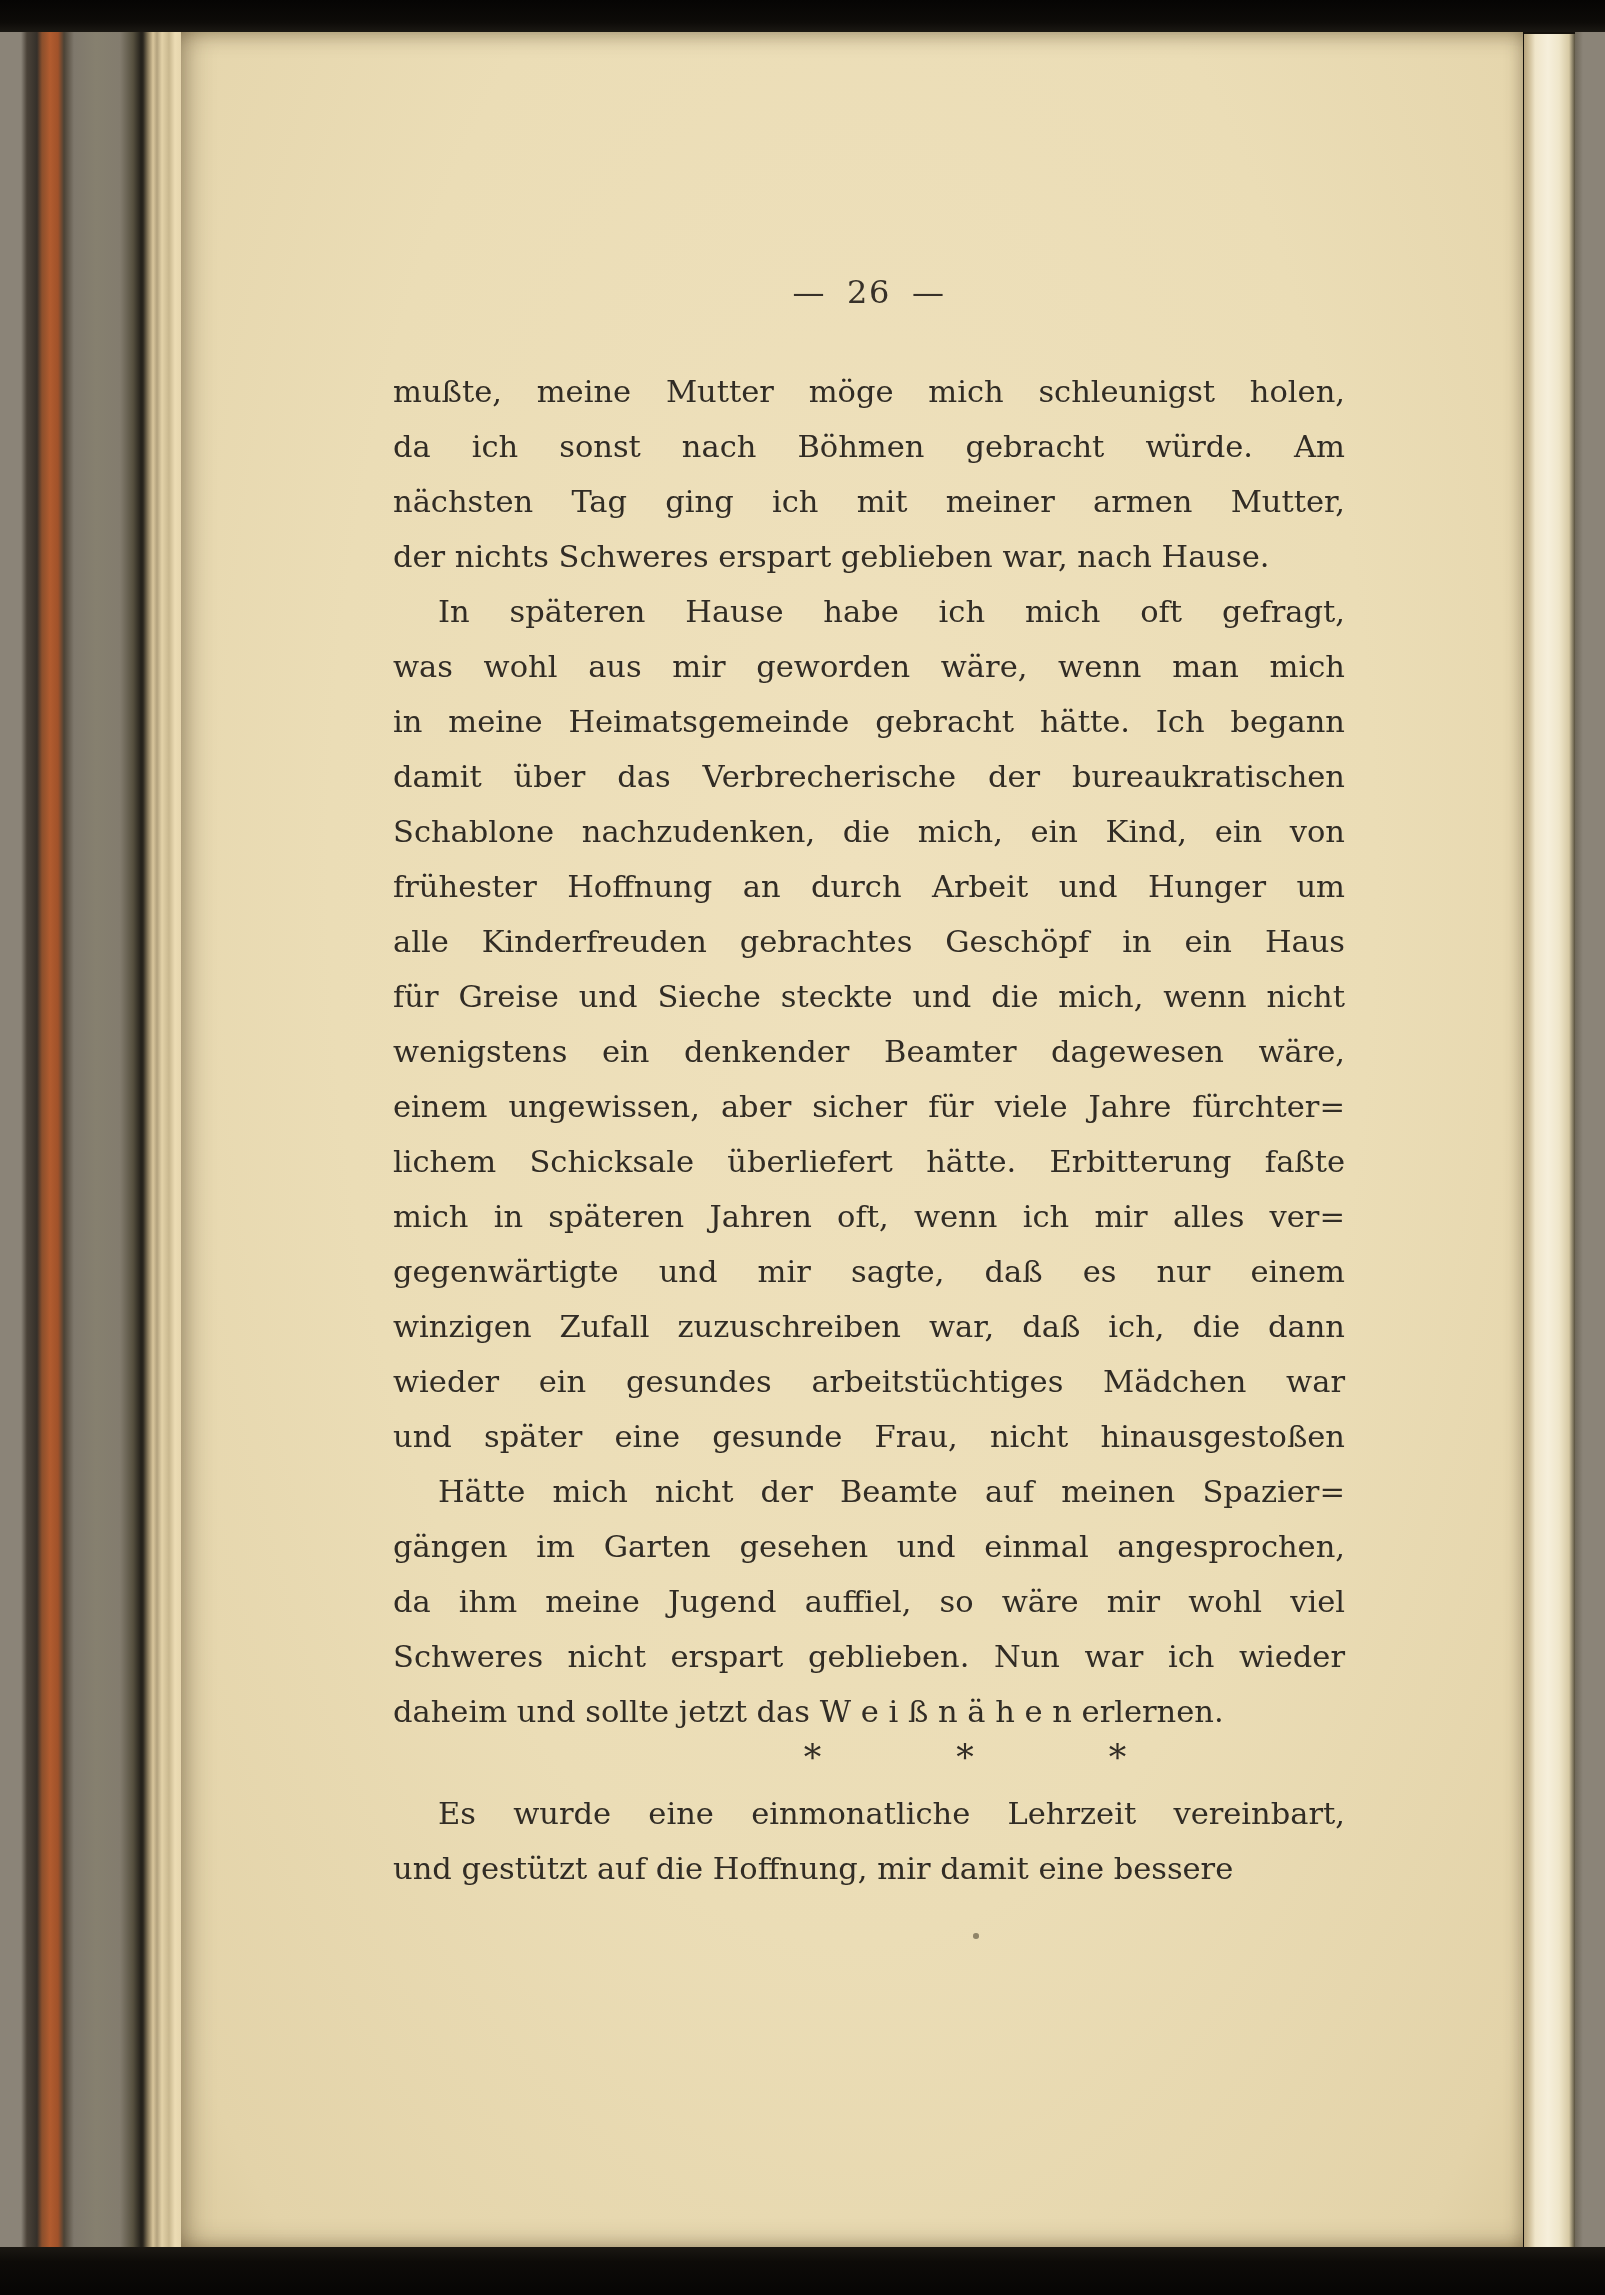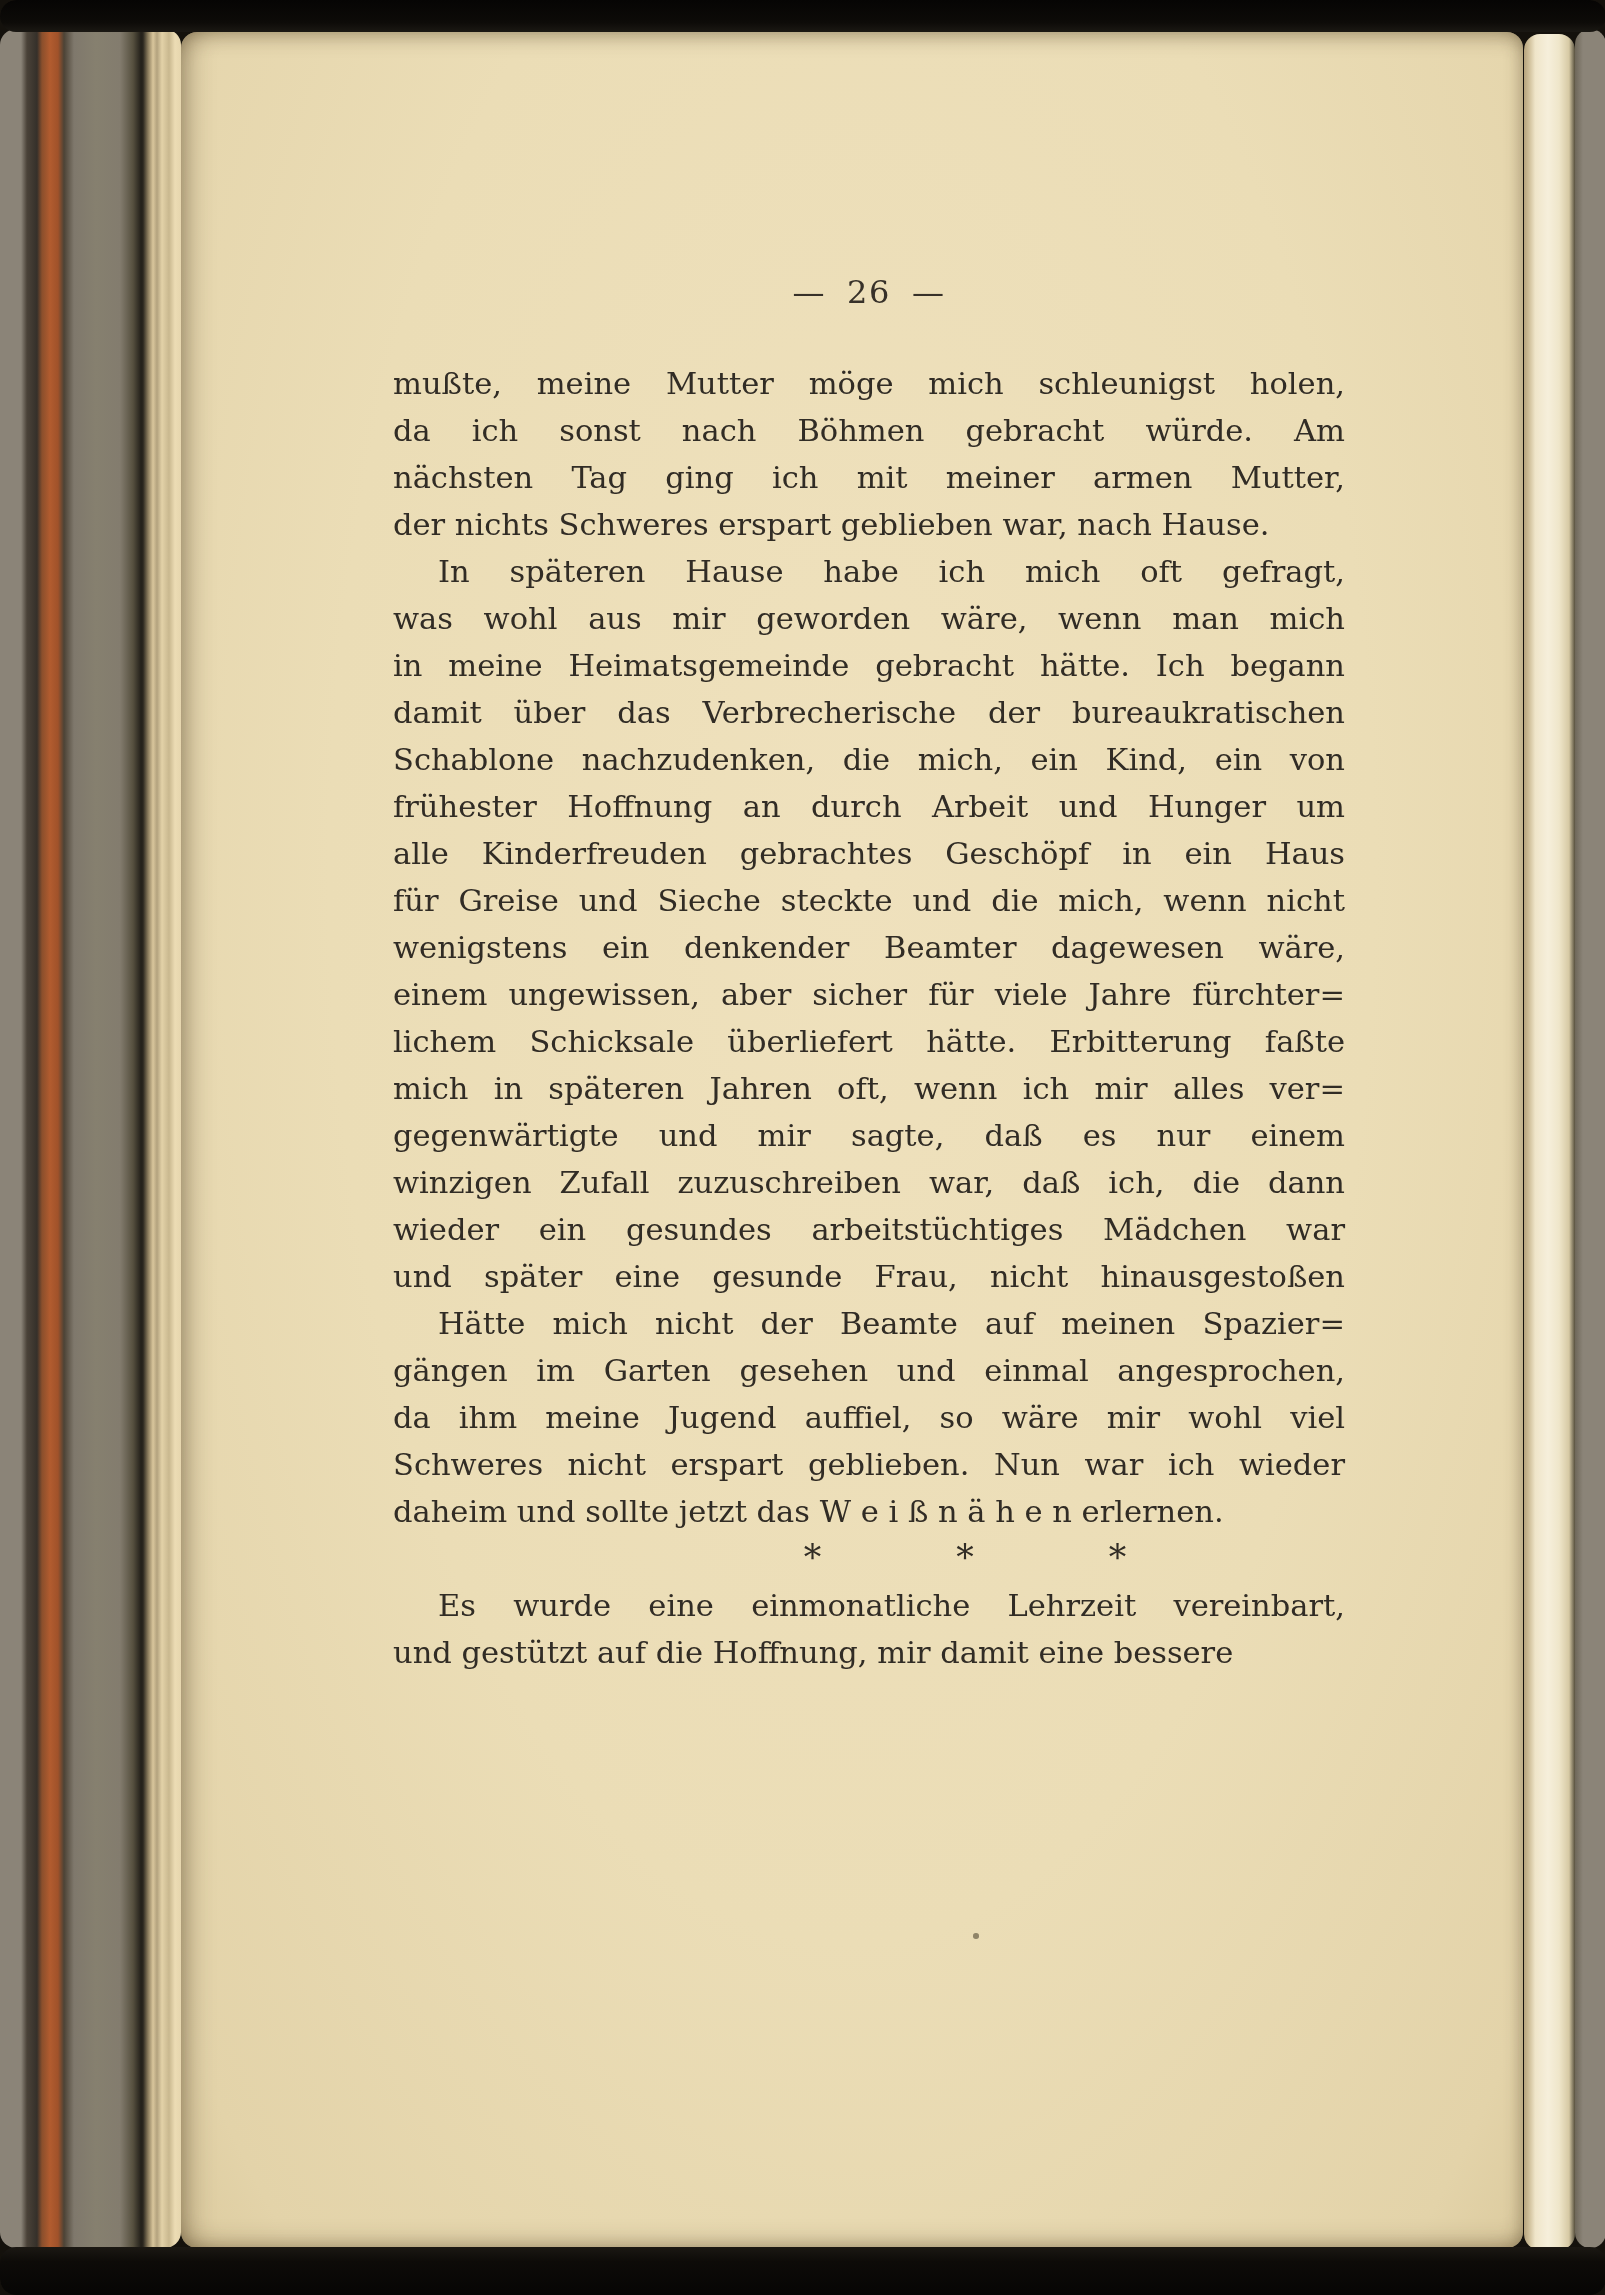--- a/index.html
+++ b/index.html
@@ -1,15 +1,15 @@
 <!DOCTYPE html>
 <html style="--page: #ebddb6; --ink: #312c25;font-size:13px"><head>
 <meta charset="utf-8">
 <style>
-  * { margin:0; padding:0; box-sizing:border-box;border-radius:16px; }
+  * { margin:0; padding:0; box-sizing:border-box; }
   html,body { width:1606px; height:2295px; }
   body {
     background:#14110c;
     font-family:"DejaVu Serif", "Liberation Serif", serif;
     overflow:hidden;
   }
   .scene {
     position:relative;
     width:1606px; height:2295px;
     background:#14110c;
@@ -69,20 +69,21 @@
   }
   .page-number .dash { padding:0 21px; }
   .text-block {
     position:absolute; left:212px; top:328px; width:952px;
     font-size:30.5px; line-height:47px; color:#312c25;
   }
   .line {
     text-align:justify;
     text-align-last:justify;
     white-space:nowrap;
+    margin-top:8px;
   }
   .line.last { text-align-last:left; white-space:normal; }
   .line.indent { text-indent:45px; }
   .separator {
     display:flex; justify-content:center; gap:135px;
     height:47px; line-height:47px;
     font-size:35px; color:#312c25;
     transform:translateX(96px);
   }
   .speck {

